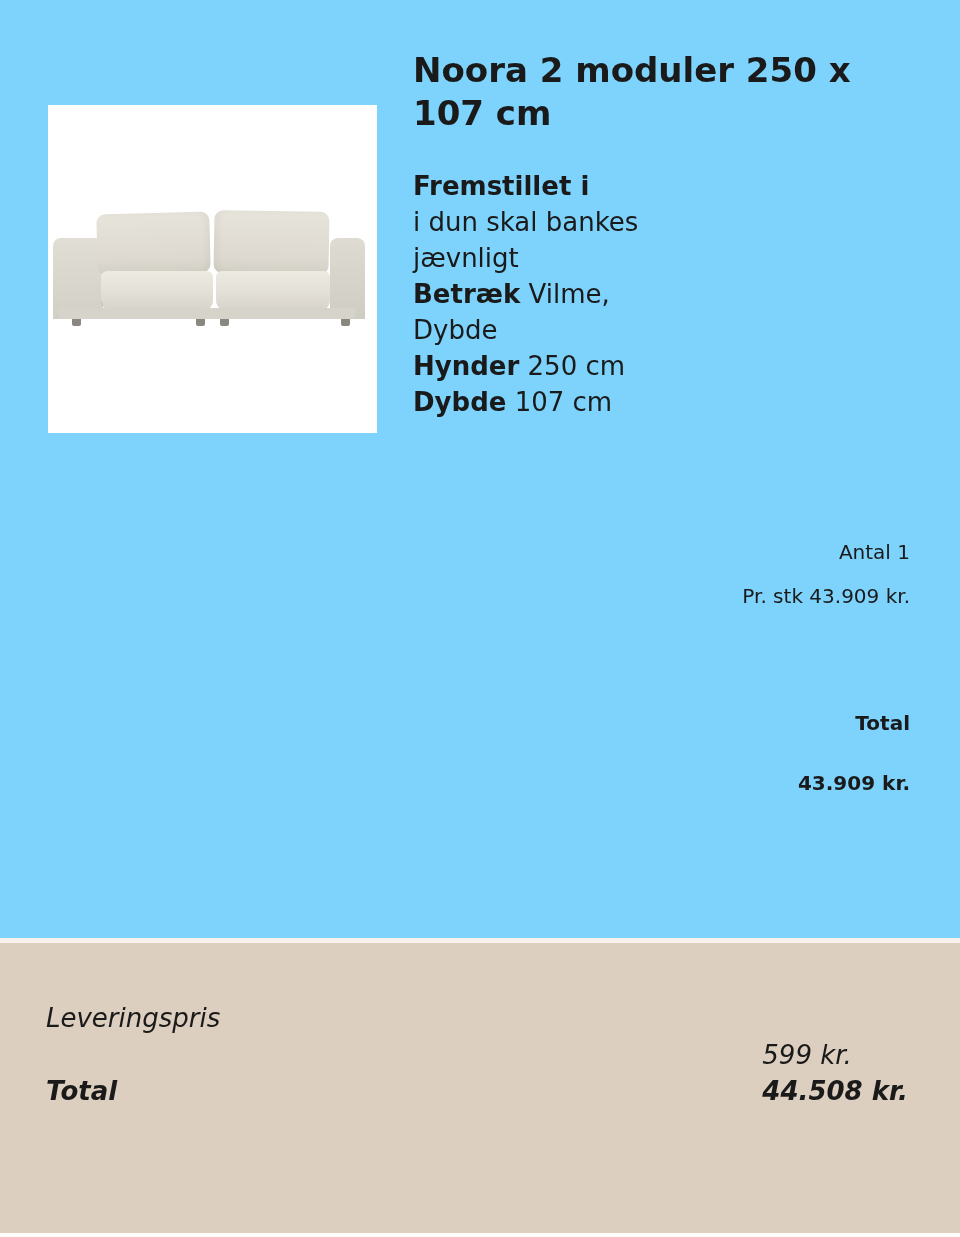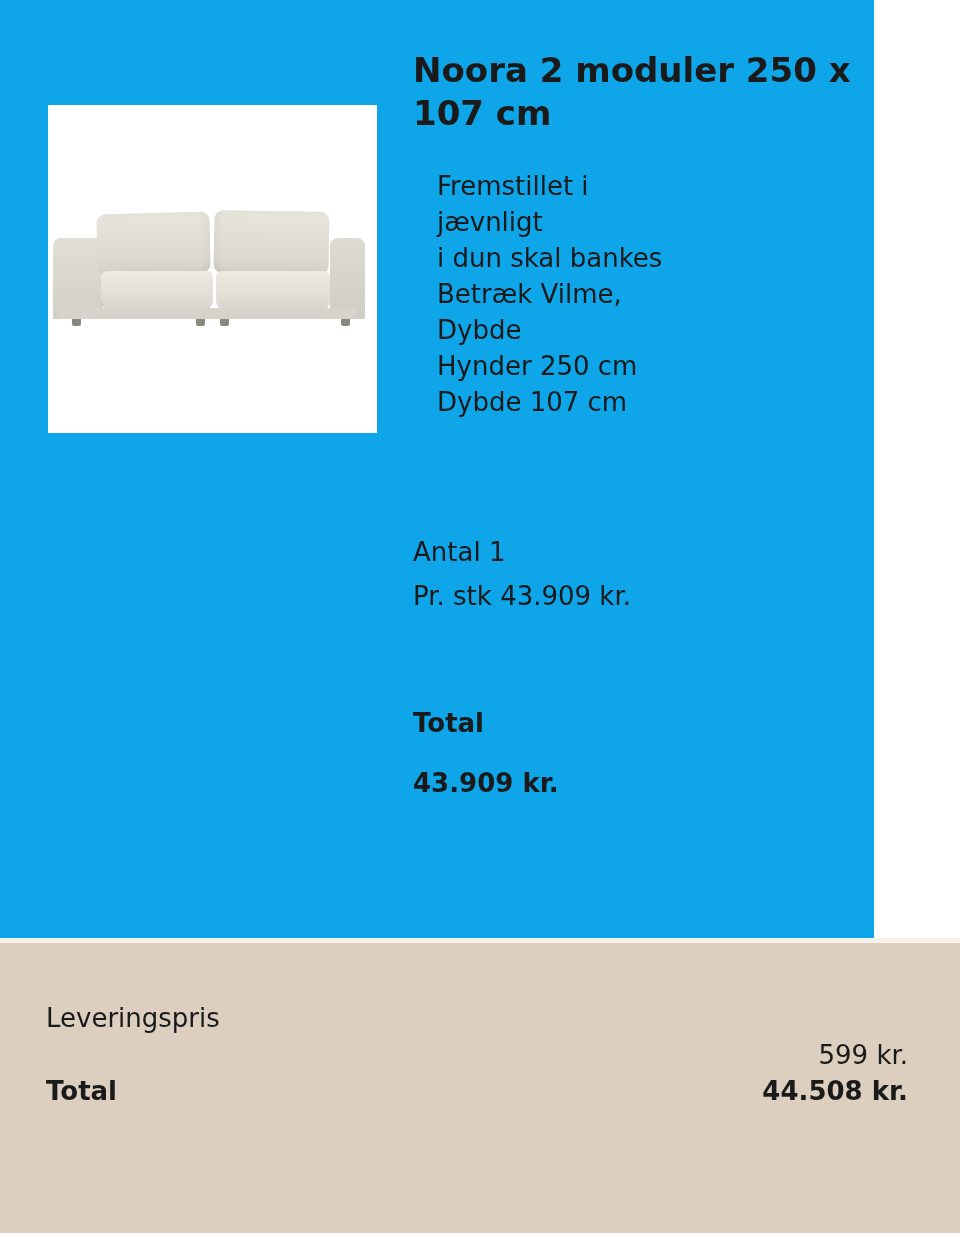--- a/index.html
+++ b/index.html
@@ -8,22 +8,22 @@
     height:1237px;
     background:#ffffff;
     font-family:"DejaVu Sans","Liberation Sans",sans-serif;
     color:#1a1a1a;
     overflow:hidden;
   }
 
   
   .section-top {
     position:relative;
-    width:874px; height:938px;
-    background:#0ea5e9;
+    width:960px; height:938px;
+    background:#7dd3fc;
     overflow:hidden;
   }
 
   .image-box {
     position:absolute; left:48px; top:105px;
     width:329px; height:328px;
     background:#ffffff;
   }
 
   
@@ -82,41 +82,41 @@
     position:absolute; left:413px; top:0; width:497px;
   }
   .title {
     margin-top:49px;
     font-size:34px; font-weight:700; line-height:43px;
   }
   .details {
     margin-top:33px;
     font-size:26px; line-height:36px;
   }
-  .details .b { font-weight:400;margin-left:24px; }
+  .details .b { font-weight:700; }
   .rline {
-    text-align:left; font-size:26px; line-height:36px;
+    text-align:right; font-size:20px; line-height:36px;
   }
   .qty-row        { margin-top:114px; }
   .unit-row       { margin-top:8px; }
   .item-total-lbl { margin-top:91px; font-weight:700; }
   .item-total-val { margin-top:24px; font-weight:700; }
 
   
   .divider { width:960px; height:5px; background:#f8f1ec; }
 
   .section-bottom {
     width:960px; height:290px;
     background:#ddcfbf;
     padding:57px 52px 0 46px;
     display:flex; justify-content:space-between; align-items:flex-start;
-    font-size:26px; line-height:36px;
+    font-size:26px; line-height:36px;font-style:italic;
   }
   .labels-col > div + div { margin-top:37px; }
-  .values-col { margin-top:37px; text-align:right; }
+  .values-col { margin-top:37px; }
   .bold { font-weight:700; }
 
   .bottom-strip { width:960px; height:4px; background:#fefdfc; }
 </style>
 </head>
 <body>
 
 <div class="section-top">
 
   <div class="image-box">
@@ -133,22 +133,22 @@
       <div class="foot f3"></div>
       <div class="foot f4"></div>
     </div>
   </div>
 
   <div class="content">
     <h1 class="title">Noora 2 moduler 250 x 107 cm</h1>
 
     <div class="details">
       <div><span class="b">Fremstillet i</span> <span></span></div>
+      <div><span class="b"></span> <span>i dun skal bankes</span></div>
       <div><span class="b"></span> <span>jævnligt</span></div>
-      <div><span class="b"></span> <span>i dun skal bankes</span></div>
       <div><span class="b">Betræk</span> <span>Vilme,</span></div>
       <div><span class="b"></span> <span>Dybde</span></div>
       <div><span class="b">Hynder</span> <span>250 cm</span></div>
       <div><span class="b">Dybde</span> <span>107 cm</span></div>
     </div>
 
     <div class="rline qty-row"><span>Antal</span> <span>1</span></div>
 
     <div class="rline unit-row"><span>Pr. stk</span> <span>43.909 kr.</span></div>
 

